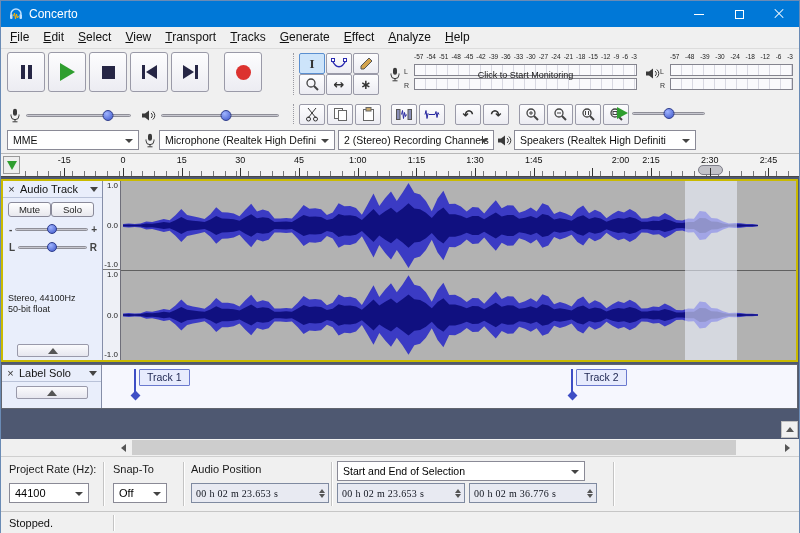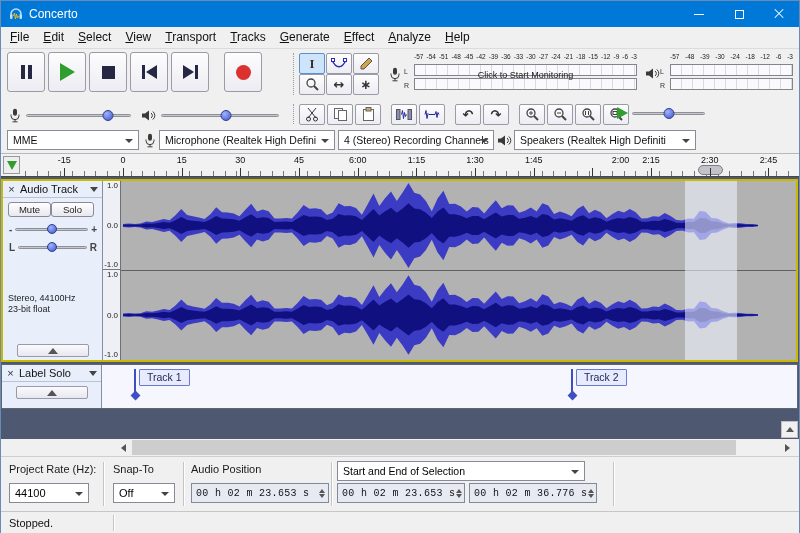--- a/index.html
+++ b/index.html
@@ -134,23 +134,23 @@
   .tri-right { width:0; height:0; border-top:4px solid transparent; border-bottom:4px solid transparent; border-left:5px solid #555; }
   .hs-thumb { position:absolute; left:131px; top:1px; width:604px; height:15px; background:#cdcdcd; }
 
   
   .selbar { position:absolute; top:455px; left:0; width:100%; height:55px; background:#f0f0f0; border-top:1px solid #cfcfcf; }
   .sl-label { position:absolute; top:6px; font-size:11px; color:#1a1a1a; }
   #lbl-rate { left:8px; } #lbl-snap { left:112px; } #lbl-pos { left:190px; }
   .combo2 { position:absolute; height:20px; background:#fff; border:1px solid #8a8a96; font-size:11px; line-height:18px; padding:0 16px 0 5px; overflow:hidden; white-space:nowrap; }
   .combo2::after { content:""; position:absolute; right:5px; top:8px; border:4px solid transparent; border-top-color:#444; }
   #cmb-rate { left:8px; top:26px; width:80px; }
-  #cmb-snap { left:112px; top:26px; width:62px; }
+  #cmb-snap { left:112px; top:26px; width:54px; }
   #cmb-mode { left:336px; top:4px; width:248px; font-size:10.5px; }
-  .timefield { position:absolute; top:26px; height:20px; border:1px solid #7f8aa0; background:#e8eaf2; display:flex; align-items:center; padding:0 2px 0 4px; font-family:Liberation Mono, monospace; font-size:10px; color:#10141e; letter-spacing:0.3px; white-space:nowrap; }
+  .timefield { position:absolute; top:26px; height:20px; border:1px solid #7f8aa0; background:#e8eaf2; display:flex; align-items:center; padding:0 2px 0 4px; font-family:Liberation Serif, serif; font-size:10px; color:#10141e; letter-spacing:0.3px; white-space:nowrap; }
   #tf-pos { left:190px; width:138px; }
   #tf-start { left:336px; width:128px; }
   #tf-end { left:468px; width:128px; }
   .spin { margin-left:auto; display:flex; flex-direction:column; gap:1px; padding:0 1px; }
   .sp-up { width:0; height:0; border-left:3px solid transparent; border-right:3px solid transparent; border-bottom:4px solid #555; }
   .sp-dn { width:0; height:0; border-left:3px solid transparent; border-right:3px solid transparent; border-top:4px solid #555; }
   .vgrip { position:absolute; top:5px; height:44px; border-left:1px solid #c4c4c4; border-right:1px solid #fff; }
 
   
   .statusbar { position:absolute; top:510px; left:0; width:100%; height:23px; background:#f0f0f0; border-top:1px solid #c6c6c6; font-size:11px; color:#111; display:flex; align-items:center; padding-left:8px; }
@@ -417,21 +417,21 @@
     </div>
 
     <div class="combo combo-host"><span>MME</span></div>
     <svg class="dev-icon-mic" width="12" height="15" viewBox="0 0 12 15">
         <rect x="4" y="0.8" width="4" height="7" rx="2" fill="#3a3a3a"></rect>
         <path d="M2 6.5 v1.2 a4 4 0 0 0 8 0 V6.5" fill="none" stroke="#3a3a3a"></path>
         <line x1="6" y1="12" x2="6" y2="13.5" stroke="#3a3a3a"></line>
         <line x1="3.5" y1="13.8" x2="8.5" y2="13.8" stroke="#3a3a3a"></line>
       </svg>
     <div class="combo combo-in"><span>Microphone (Realtek High Defini</span></div>
-    <div class="combo combo-ch"><span>4 (Stereo) Recording Channels</span></div>
+    <div class="combo combo-ch"><span>2 (Stereo) Recording Channels</span></div>
     <svg class="dev-icon-spk" width="15" height="13" viewBox="0 0 15 13">
         <polygon points="1,4.5 4,4.5 8,1.5 8,11.5 4,8.5 1,8.5" fill="#3a3a3a"></polygon>
         <path d="M10 4 a3 3 0 0 1 0 5" fill="none" stroke="#3a3a3a"></path>
         <path d="M11.8 2.5 a5 5 0 0 1 0 8" fill="none" stroke="#3a3a3a"></path>
       </svg>
     <div class="combo combo-out"><span>Speakers (Realtek High Definiti</span></div>
   </div>
 
   <div class="ruler">
     <div class="pin-btn">
@@ -442,21 +442,21 @@
   <div class="ruler-label" style="left: 63.32px;">-15</div>
       <div class="ruler-tick" style="left: 63.32px;"></div>
       <div class="ruler-label" style="left: 122px;">0</div>
       <div class="ruler-tick" style="left: 122px;"></div>
       <div class="ruler-label" style="left: 180.68px;">15</div>
       <div class="ruler-tick" style="left: 180.68px;"></div>
       <div class="ruler-label" style="left: 239.36px;">30</div>
       <div class="ruler-tick" style="left: 239.36px;"></div>
       <div class="ruler-label" style="left: 298.04px;">45</div>
       <div class="ruler-tick" style="left: 298.04px;"></div>
-      <div class="ruler-label" style="left: 356.72px;">6:00</div>
+      <div class="ruler-label" style="left: 356.72px;">1:00</div>
       <div class="ruler-tick" style="left: 356.72px;"></div>
       <div class="ruler-label" style="left: 415.4px;">1:15</div>
       <div class="ruler-tick" style="left: 415.4px;"></div>
       <div class="ruler-label" style="left: 474.08px;">1:30</div>
       <div class="ruler-tick" style="left: 474.08px;"></div>
       <div class="ruler-label" style="left: 532.76px;">1:45</div>
       <div class="ruler-tick" style="left: 532.76px;"></div>
       <div class="ruler-label" style="left: 591.44px; margin-left: 28px;">2:00</div>
       <div class="ruler-tick" style="left: 591.44px;"></div>
       <div class="ruler-label" style="left: 650.12px;">2:15</div>
@@ -491,21 +491,21 @@
       <div class="tp-slider pan">
         <span>L</span>
         <div class="slider">
             <div class="groove"></div>
             <div class="thumb" style="left: 50%;"></div>
           </div>
         <span>R</span>
       </div>
       <div class="tp-info">
         <div>Stereo, 44100Hz</div>
-        <div>23-bit float</div>
+        <div>50-bit float</div>
       </div>
       <div class="collapse-btn">
           <span class="up-tri"></span>
         </div>
     </div>
     <div class="vr-col">
       <div class="vr-ch">
           <span class="vr-l vr-p0">1.0</span>
           <span class="vr-l vr-p1">0.0</span>
           <span class="vr-l vr-p2">-1.0</span>

